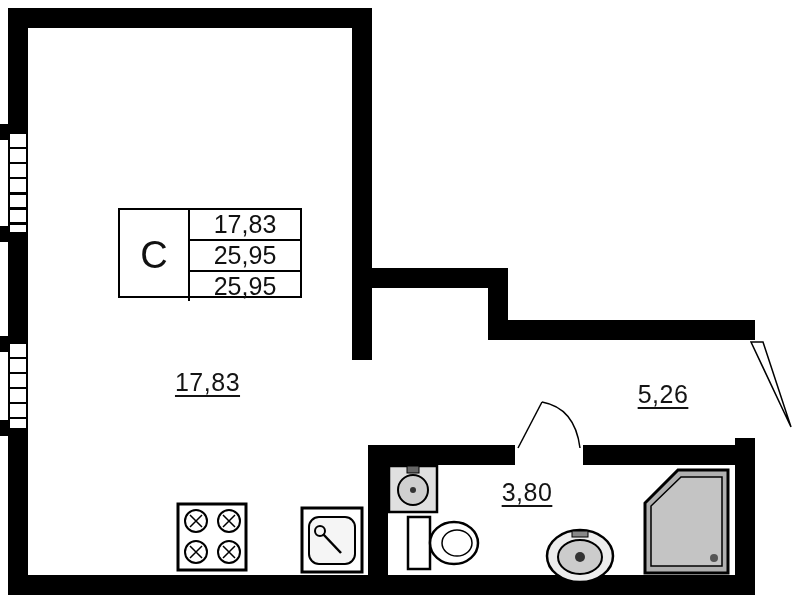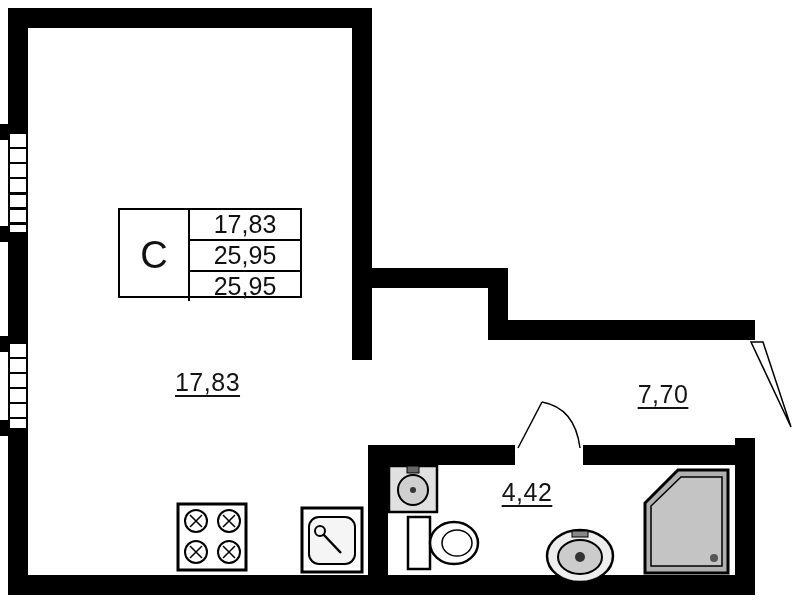--- a/index.html
+++ b/index.html
@@ -120,22 +120,22 @@
       <path d="M518 448L542 402"></path>
       <path d="M542 402Q575 408 580 448"></path>
     </g>
 
     <g>
       <polygon points="751,342 763,342 791,427" fill="#fff" stroke="#000" stroke-width="1.5"></polygon>
     </g>
   </svg>
 
   <div class="area-label" style="left:150px;top:368px;width:115px;">17,83</div>
-  <div class="area-label" style="left:618px;top:380px;width:90px;">7,70</div>
-  <div class="area-label" style="left:482px;top:478px;width:90px;">4,42</div>
+  <div class="area-label" style="left:618px;top:380px;width:90px;">5,26</div>
+  <div class="area-label" style="left:482px;top:478px;width:90px;">3,80</div>
 
   <div class="info-box">
     <div class="info-unit">C</div>
     <div class="info-row">17,83</div>
     <div class="info-row">25,95</div>
     <div class="info-row">25,95</div>
   </div>
 
 </div>
 

